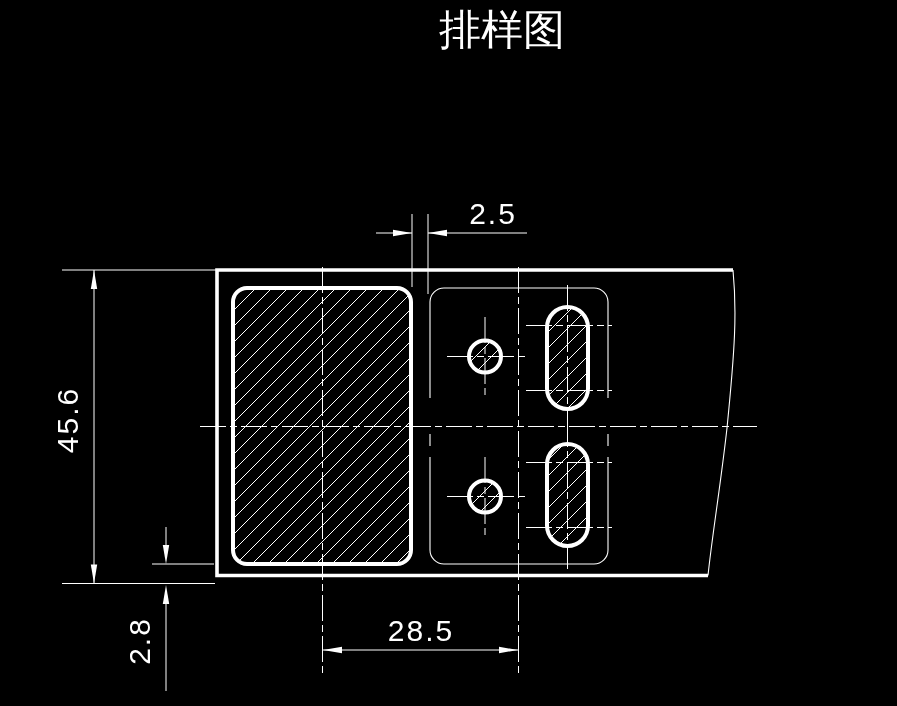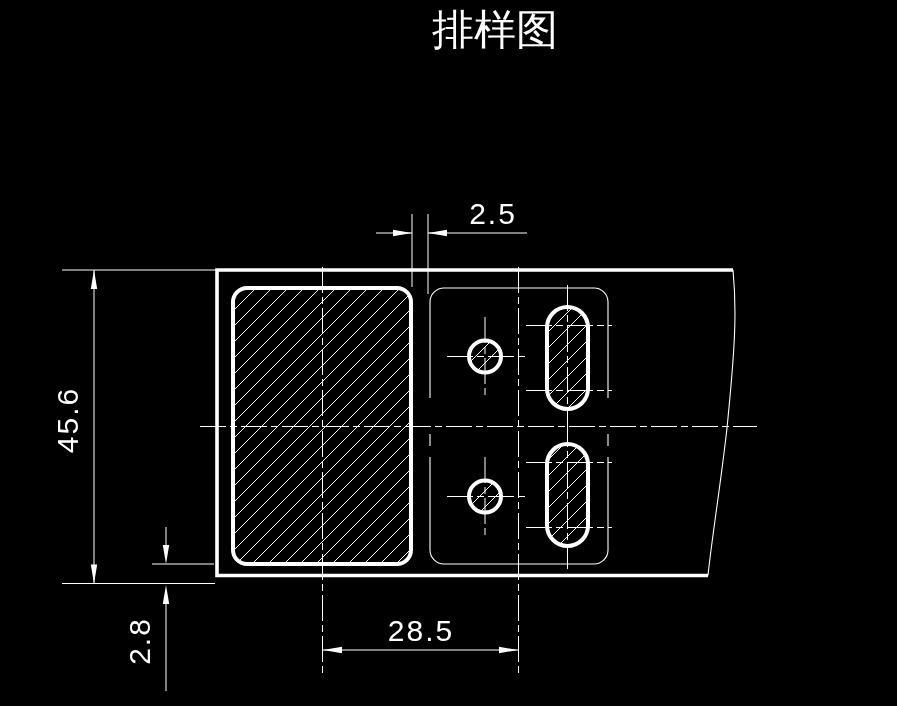--- a/index.html
+++ b/index.html
@@ -7,20 +7,21 @@
     padding: 0;
     background: #000;
   }
   .canvas {
     position: relative;
     width: 897px;
     height: 706px;
     background: #000000;
     overflow: hidden;
     font-family: "Liberation Sans", sans-serif;
+    text-align: center;
   }
   .drawing-title {
     position: absolute;
     left: 432px;
     top: 2px;
     width: 140px;
     color: #ffffff;
     font-size: 42px;
     font-weight: 400;
     letter-spacing: 0px;

